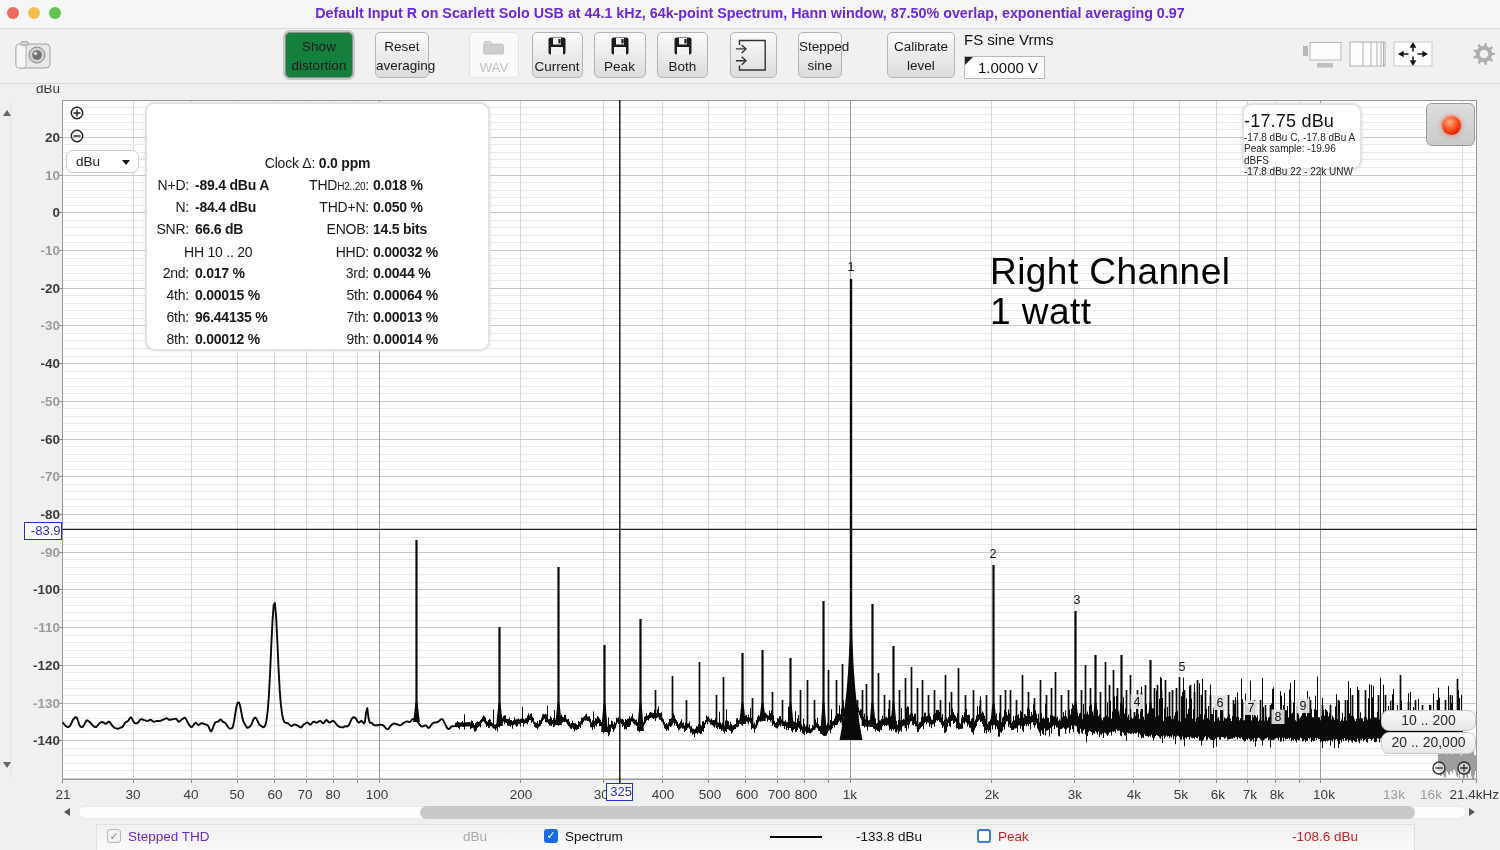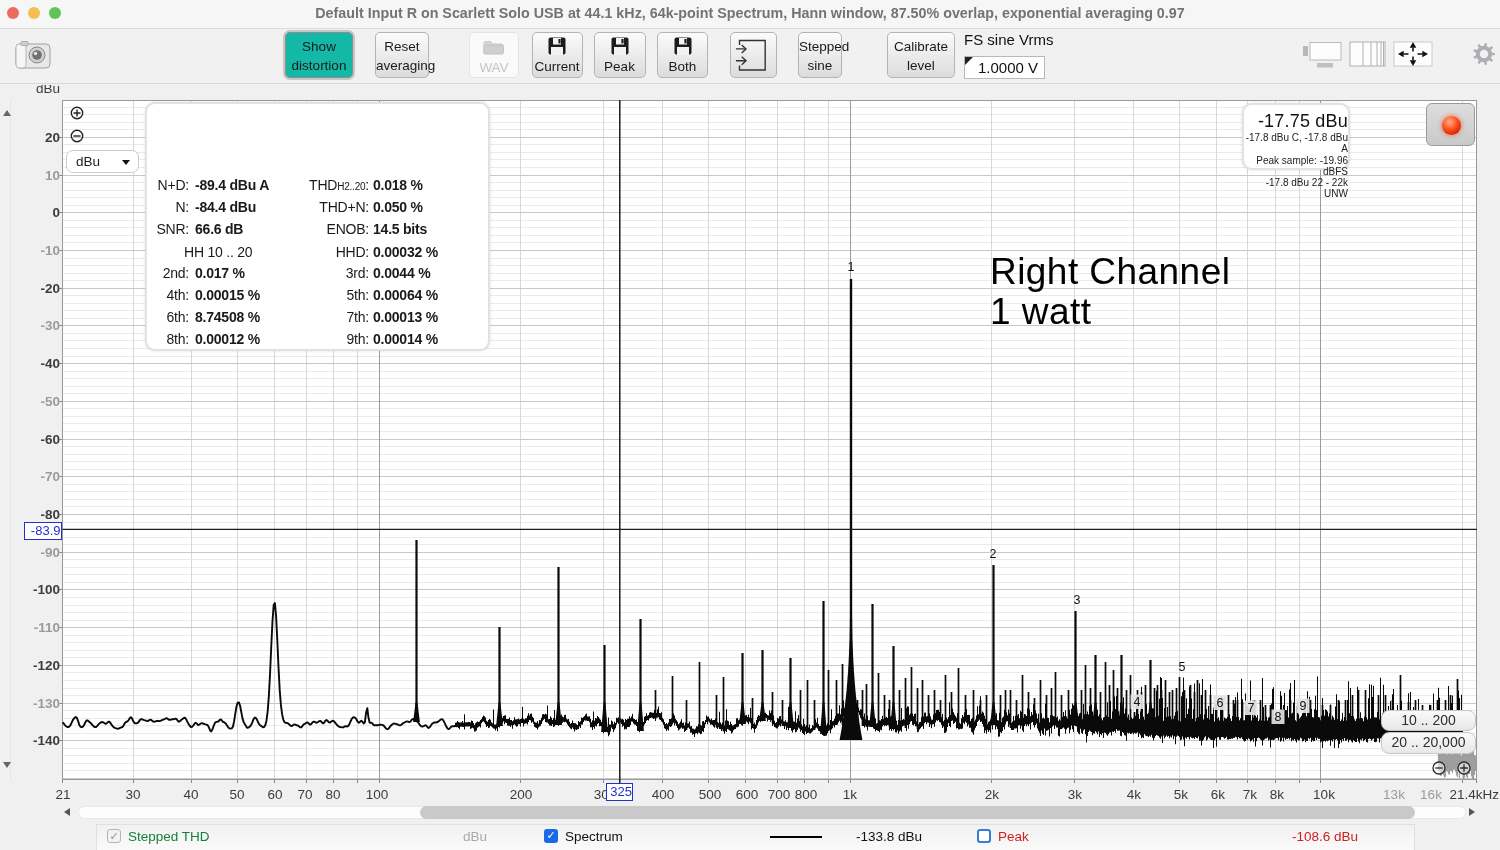--- a/index.html
+++ b/index.html
@@ -1,35 +1,35 @@
 <!DOCTYPE html>
 <html><head><meta charset="utf-8"><style>
 * {margin:0;padding:0;box-sizing:border-box}
 html,body {width:1500px;height:850px;overflow:hidden;font-family:"Liberation Sans",sans-serif;background:#f0f0f0}
 #titlebar {position:absolute;left:0;top:0;width:1500px;height:29px;background:#f6f6f6;border-bottom:1px solid #dcdcdc}
 .light {position:absolute;top:7px;width:12px;height:12px;border-radius:50%}
-#title {position:absolute;top:5px;left:0;width:1500px;text-align:center;font-size:14.3px;font-weight:bold;color:#737373}
+#title {position:absolute;top:5px;left:0;width:1500px;text-align:center;font-size:14.3px;font-weight:bold;color:#6d28d9}
 #toolbar {position:absolute;left:0;top:30px;width:1500px;height:54px;background:#f1f1f1;border-bottom:1px solid #d8d8d8}
 .tbtn {position:absolute;top:31.5px;height:46px;overflow:visible;background:linear-gradient(#fbfbfb,#dcdcdc);border:1px solid #b4b4b4;border-radius:5px;
   font-size:13.5px;color:#1a1a1a;text-align:center;line-height:19px;padding-top:4px}
-.tbtn.pressed {background:#14b8a6;border:1px solid #8e8e8e;box-shadow:0 0 0 2px #c6c6c6}
+.tbtn.pressed {background:#15803d;border:1px solid #8e8e8e;box-shadow:0 0 0 2px #c6c6c6}
 .tbtn.icon {padding-top:2px;line-height:16px;font-size:13.5px}
 .tbtn.disabled {background:#fafafa;border:1px solid #e4e4e4;color:#c4c4c4}
 #fsv-label {position:absolute;left:964px;top:31px;font-size:15px;color:#111}
 #fsv-input {position:absolute;left:964px;top:56px;width:81px;height:23px;background:#fff;border:1px solid #b9b9b9;font-size:15px;color:#111;line-height:21px;padding-left:13px}
 #fsv-flag {position:absolute;left:0;top:0;width:0;height:0;border-left:8px solid #222;border-bottom:8px solid transparent}
 .panel {position:absolute;background:#fff;border:2px solid #e2e2e2;border-radius:10px;box-shadow:0 0 3px rgba(0,0,0,.12)}
 #infopanel {left:145px;top:102px;width:345px;height:249px}
 .pl,.pr,.pv,.pc {position:absolute;font-size:14px;letter-spacing:-0.22px;color:#1a1a1a;height:18px;line-height:18px;white-space:nowrap}
 .pl {left:0;width:42px;text-align:right}
 .pr {left:0;width:222px;text-align:right}
 .pv {font-weight:bold}
 .pc {left:0;width:341px;text-align:center}
 .sub {font-size:10px}
-#vpanel {left:1242px;top:103px;width:108px;height:67px;text-align:right}
+#vpanel {left:1242px;top:103px;width:120px;height:67px;text-align:left}
 #vbig {font-size:18px;color:#111;margin-top:6px;letter-spacing:0.2px}
 .vsmall {font-size:10px;color:#222;line-height:11.3px}
 #recbtn {position:absolute;left:1426px;top:102.5px;width:49px;height:43px;background:linear-gradient(#dedede,#c9c9c9);border:1px solid #9a9a9a;border-radius:6px}
 #recdot {position:absolute;left:15px;top:12px;width:19px;height:19px;border-radius:50%;
   background:radial-gradient(circle at 40% 32%,#ffb089 0%,#ff5c2c 38%,#e83608 62%,#931300 97%);box-shadow:0 0 5px rgba(250,70,30,.85)}
 #rightch {position:absolute;left:990px;top:252px;font-size:37px;letter-spacing:0.45px;color:#000;line-height:40px}
 .bluebox {position:absolute;border:1.5px solid #2330cc;background:#fff;color:#2330cc;text-align:right}
 #ycur {left:23.5px;top:522px;width:38px;height:17.5px;font-size:13px;line-height:15px}
 #xcur {left:606px;top:783px;width:27px;height:17.5px;font-size:13px;line-height:15px}
 .zbtn {position:absolute;left:1381px;width:95px;background:linear-gradient(#fafafa,#e7e7e7);border:1px solid #c6c6c6;border-radius:8px;
@@ -135,20 +135,21 @@
 <circle cx="11" cy="12" r="6" fill="#ffffff" fill-opacity="0.55" stroke="#2b2b2b" stroke-width="1.3"></circle>
 <path d="M7.2,12h7.6" stroke="#2b2b2b" stroke-width="1.3"></path>
 <circle cx="36" cy="12" r="6" fill="#ffffff" fill-opacity="0.55" stroke="#2b2b2b" stroke-width="1.3"></circle>
 <path d="M32.2,12h7.6 M36,8.2v7.6" stroke="#2b2b2b" stroke-width="1.3"></path>
 </svg>
 
 <div class="bluebox" id="ycur">-83.9</div>
 <div class="bluebox" id="xcur">325</div>
 
 <div class="panel" id="infopanel">
+<div class="pc" style="top:50px">Clock Δ: <b>0.0 ppm</b></div>
 <div class="pl" style="top:72px">N+D:</div>
 <div class="pv" style="top:72px;left:48px">-89.4 dBu A</div>
 <div class="pr" style="top:72px">THD<span class="sub">H2..20</span>:</div>
 <div class="pv" style="top:72px;left:226px">0.018 %</div>
 <div class="pl" style="top:94px">N:</div>
 <div class="pv" style="top:94px;left:48px">-84.4 dBu</div>
 <div class="pr" style="top:94px">THD+N:</div>
 <div class="pv" style="top:94px;left:226px">0.050 %</div>
 <div class="pl" style="top:116px">SNR:</div>
 <div class="pv" style="top:116px;left:48px">66.6 dB</div>
@@ -159,21 +160,21 @@
 <div class="pv" style="top:139px;left:226px">0.00032 %</div>
 <div class="pl" style="top:160px">2nd:</div>
 <div class="pv" style="top:160px;left:48px">0.017 %</div>
 <div class="pr" style="top:160px">3rd:</div>
 <div class="pv" style="top:160px;left:226px">0.0044 %</div>
 <div class="pl" style="top:182px">4th:</div>
 <div class="pv" style="top:182px;left:48px">0.00015 %</div>
 <div class="pr" style="top:182px">5th:</div>
 <div class="pv" style="top:182px;left:226px">0.00064 %</div>
 <div class="pl" style="top:204px">6th:</div>
-<div class="pv" style="top:204px;left:48px">8.74508 %</div>
+<div class="pv" style="top:204px;left:48px">96.44135 %</div>
 <div class="pr" style="top:204px">7th:</div>
 <div class="pv" style="top:204px;left:226px">0.00013 %</div>
 <div class="pl" style="top:226px">8th:</div>
 <div class="pv" style="top:226px;left:48px">0.00012 %</div>
 <div class="pr" style="top:226px">9th:</div>
 <div class="pv" style="top:226px;left:226px">0.00014 %</div>
 </div>
 <svg width="30" height="40" viewBox="0 0 30 40" style="position:absolute;left:62px;top:103px">
 <circle cx="15" cy="10" r="5.7" fill="none" stroke="#222" stroke-width="1.4"></circle>
 <path d="M11.5,10h7 M15,6.5v7" stroke="#222" stroke-width="1.4"></path>
@@ -197,21 +198,21 @@
 <div id="vsb"></div>
 <div class="sarrow" style="left:3px;top:110px;border-left:4px solid transparent;border-right:4px solid transparent;border-bottom:6px solid #666"></div>
 <div class="sarrow" style="left:3px;top:762px;border-left:4px solid transparent;border-right:4px solid transparent;border-top:6px solid #666"></div>
 <div id="hsb-track"></div>
 <div id="hsb-thumb"></div>
 <div class="sarrow" style="left:64px;top:808px;border-top:4.5px solid transparent;border-bottom:4.5px solid transparent;border-right:6px solid #555"></div>
 <div class="sarrow" style="left:1469px;top:808px;border-top:4.5px solid transparent;border-bottom:4.5px solid transparent;border-left:6px solid #555"></div>
 
 <div id="legend"></div>
 <div class="cb" style="left:107px;top:829px;border:1px solid #b5b5b5;background:#f2f2f2;color:#909090;font-size:11px;text-align:center;line-height:13px">✓</div>
-<div class="lgi" style="left:128px;top:825px;color:#15803d">Stepped THD</div>
+<div class="lgi" style="left:128px;top:825px;color:#6d28d9">Stepped THD</div>
 <div class="lgi" style="left:463px;top:825px;color:#a9a9a9">dBu</div>
 <div class="cb" style="left:544px;top:829px;background:#1a6ae8;color:#fff;font-size:11px;text-align:center;line-height:13px">✓</div>
 <div class="lgi" style="left:565px;top:825px;color:#111">Spectrum</div>
 <div style="position:absolute;left:770px;top:836px;width:52px;height:2px;background:#000"></div>
 <div class="lgi" style="left:856px;top:825px;color:#111">-133.8 dBu</div>
 <div class="cb" style="left:977px;top:829px;background:#fff;border:2px solid #3a7bd5"></div>
 <div class="lgi" style="left:998px;top:825px;color:#d21f1f">Peak</div>
 <div class="lgi" style="left:1292px;top:825px;color:#d21f1f">-108.6 dBu</div>
 
 <div id="toolbar"></div>

